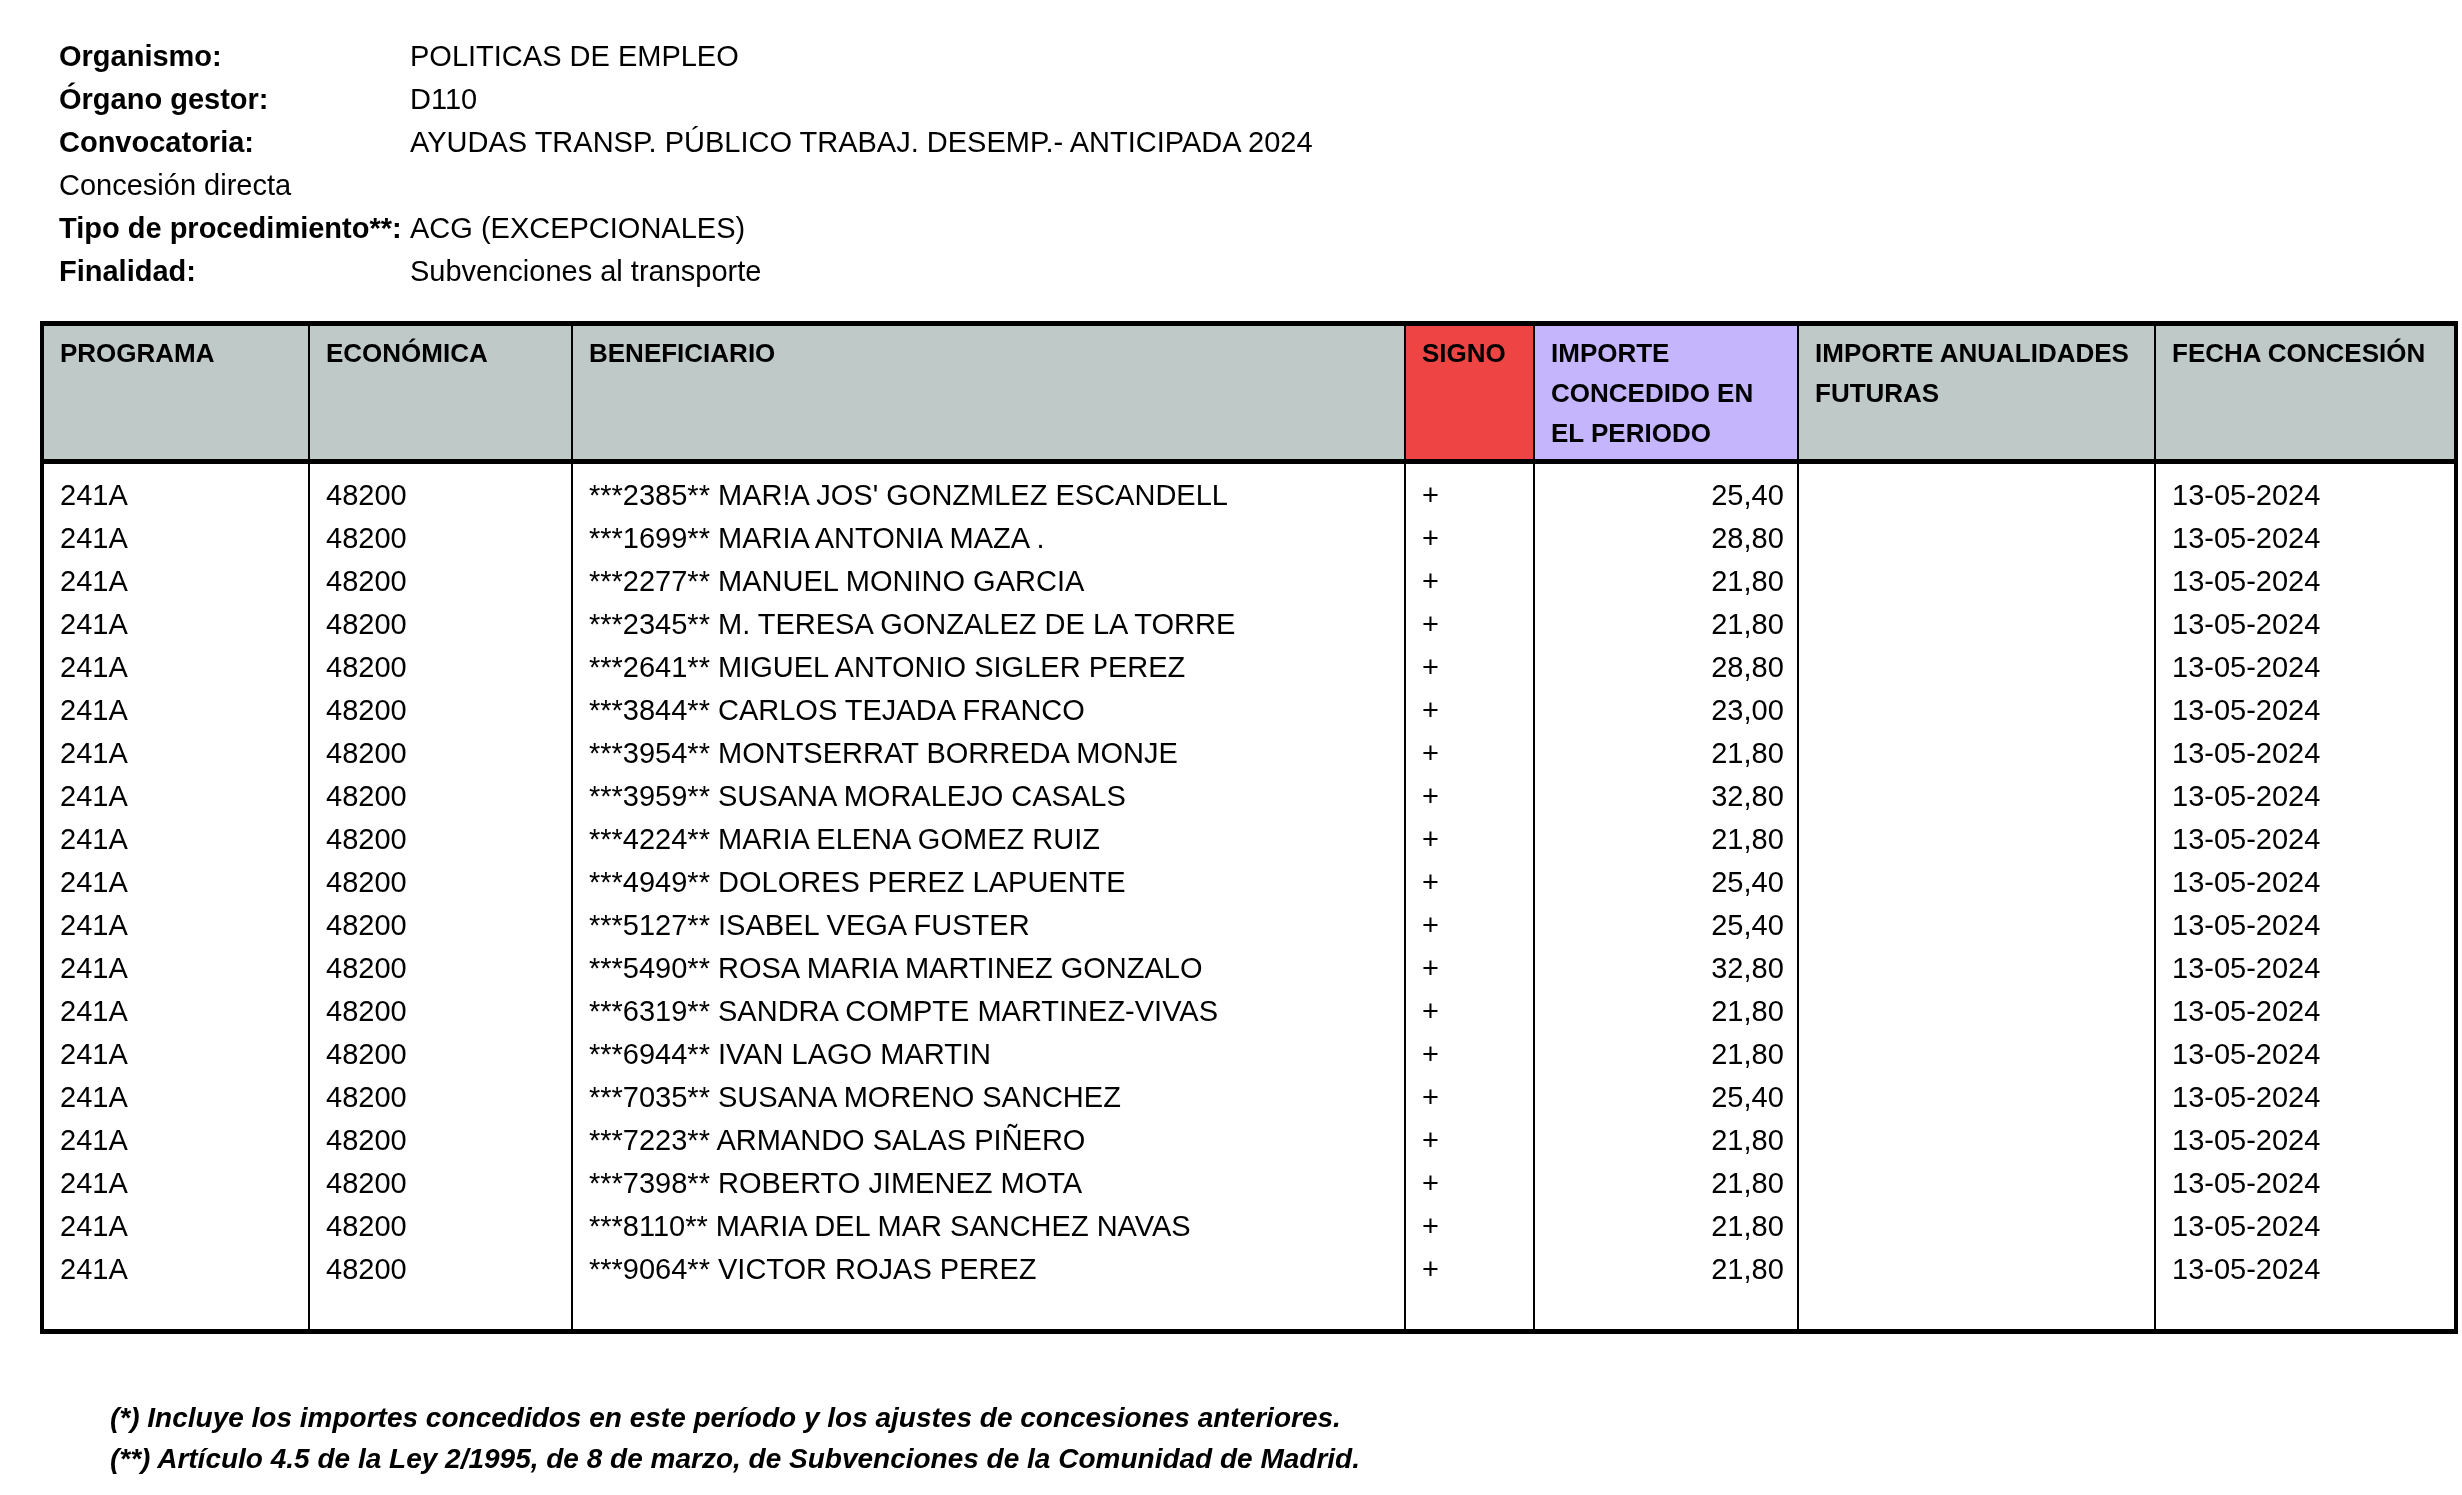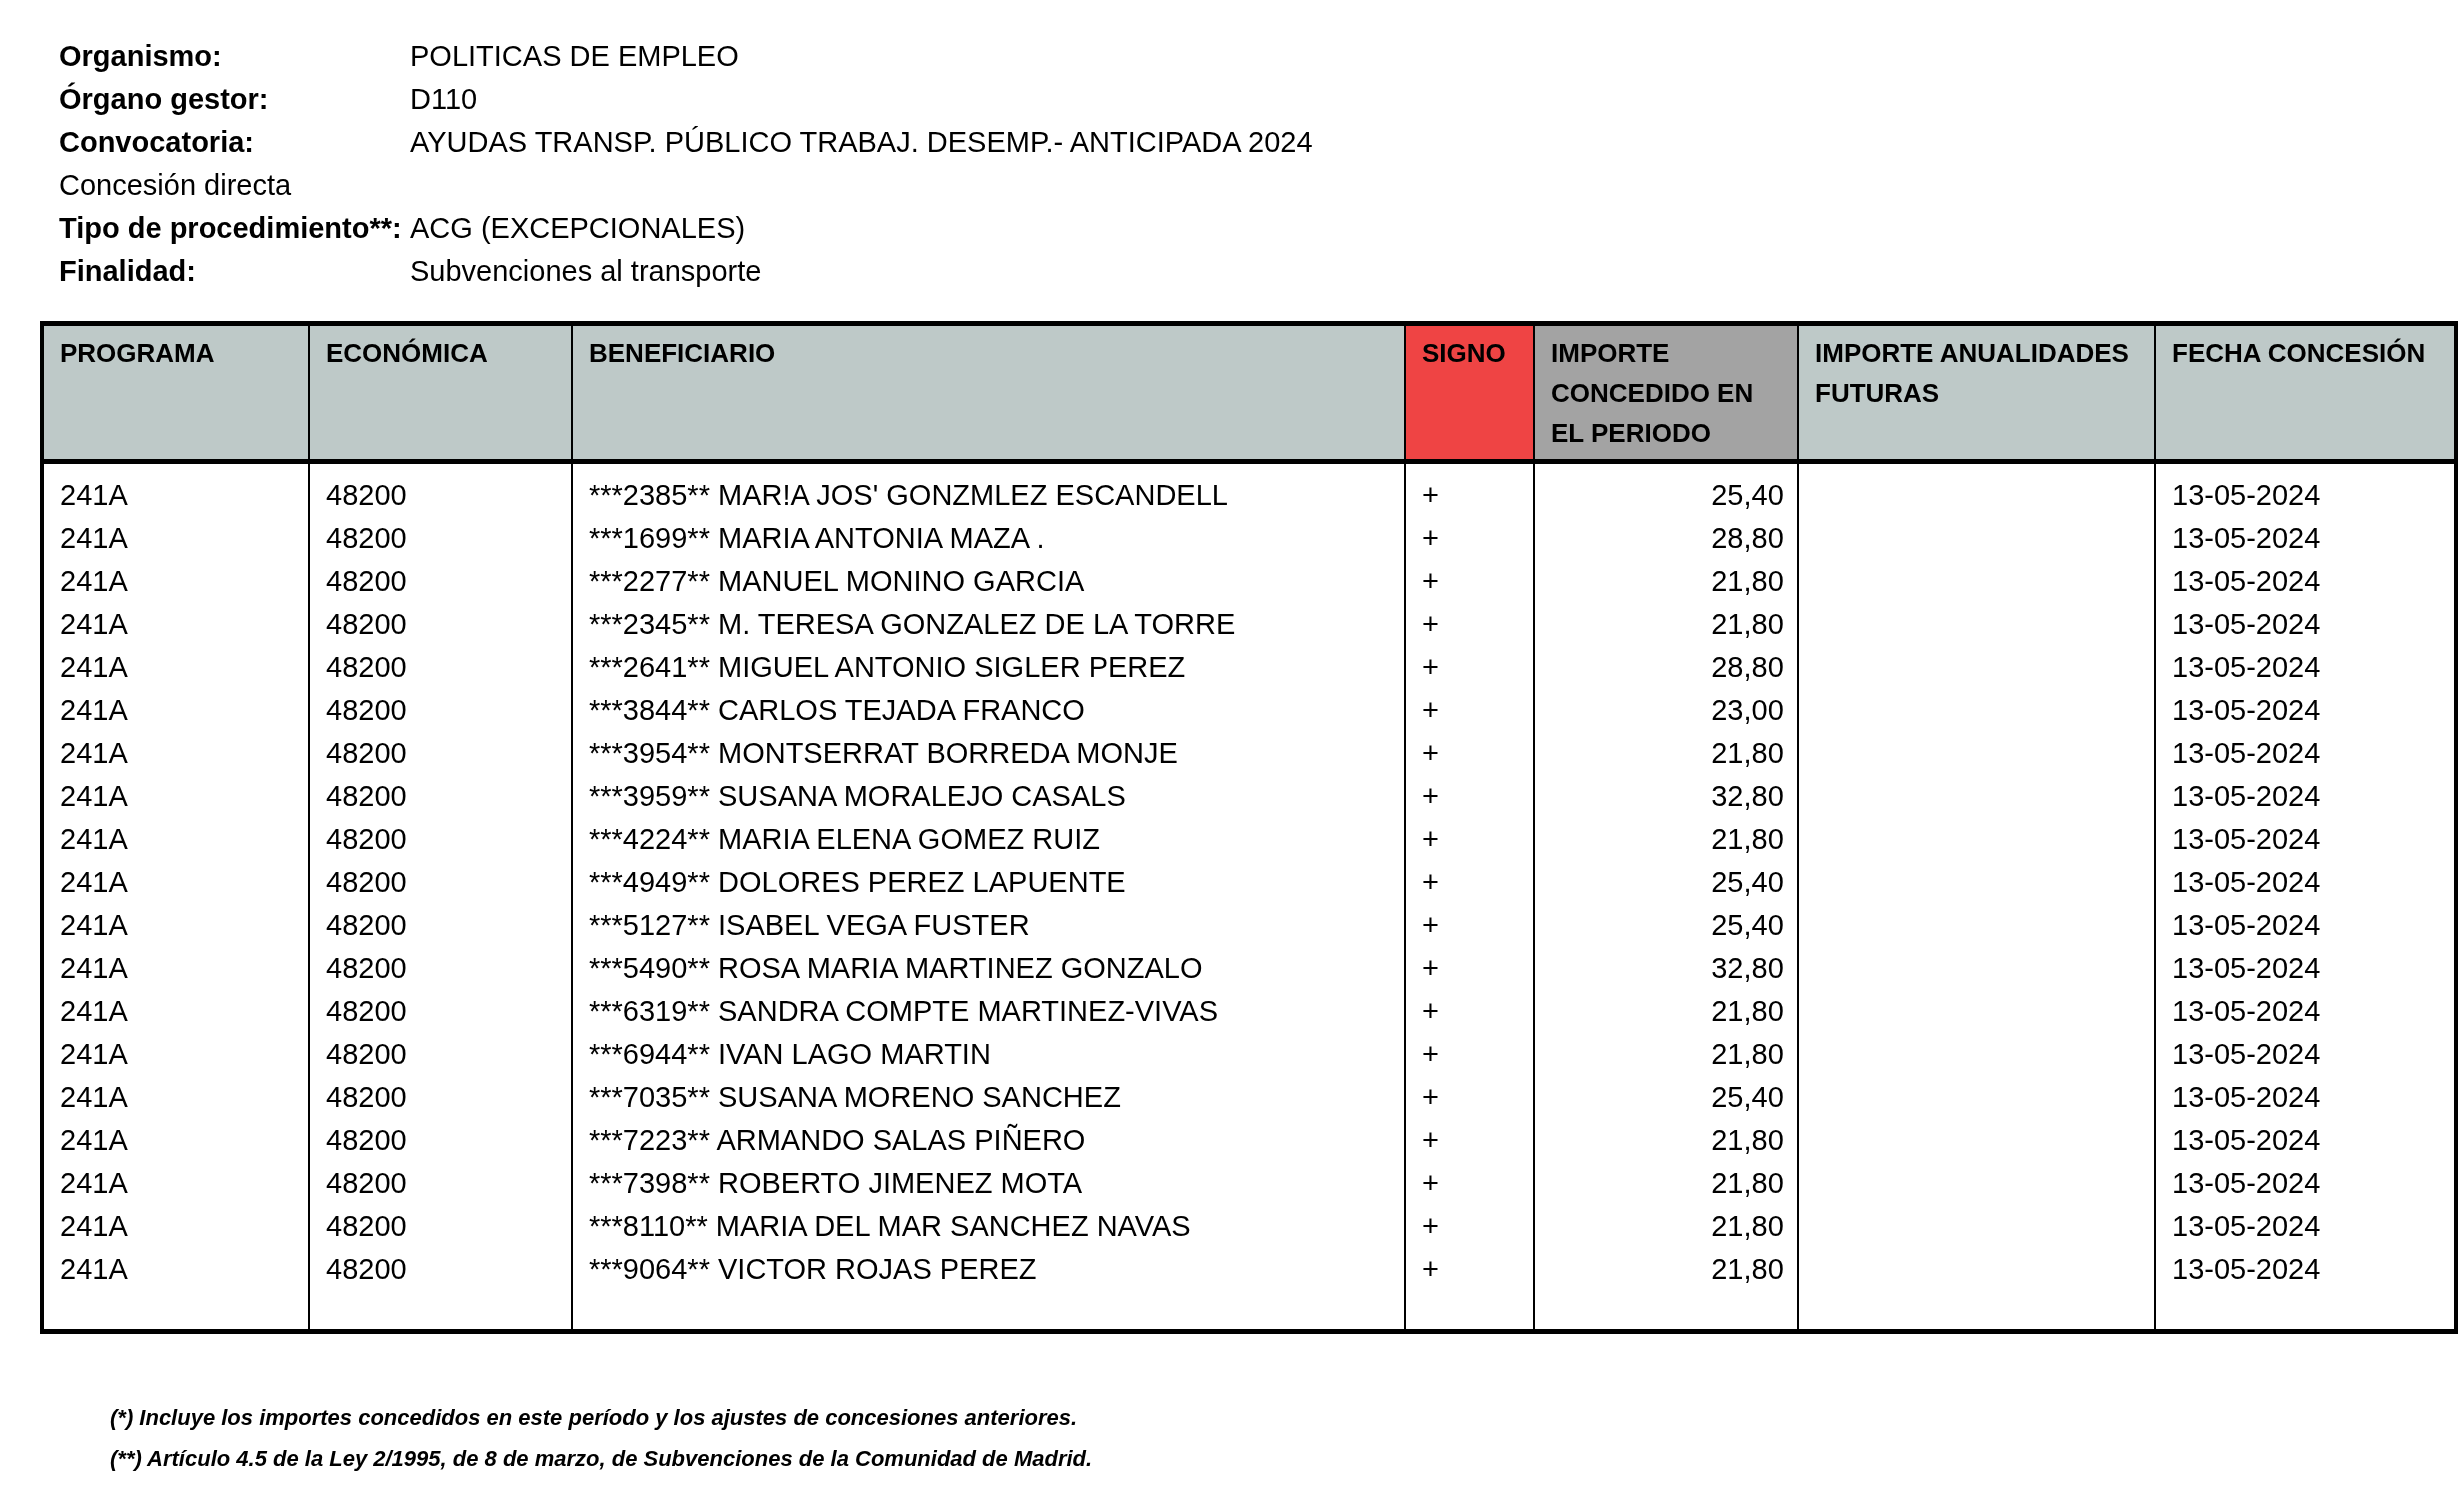--- a/index.html
+++ b/index.html
@@ -92,21 +92,21 @@
   }
   td.col-signo {
     padding-left: 14.7px;
   }
 
   
   .footnotes {
     position: absolute;
     left: 110px;
     top: 1397px;
-    font-size: 22px;
+    font-size: 28px;
     font-weight: bold;
     font-style: italic;
     line-height: 41px;
   }
 </style>
 </head>
 <body>
 
 <div class="page">
 
@@ -145,21 +145,21 @@
       <col style="width:264px">
       <col style="width:357px">
       <col style="width:301px">
     </colgroup>
     <thead>
       <tr>
         <th style="background: rgb(190, 201, 200);">PROGRAMA</th>
         <th style="background: rgb(190, 201, 200);">ECONÓMICA</th>
         <th style="background: rgb(190, 201, 200);">BENEFICIARIO</th>
         <th style="background: #ef4444;">SIGNO</th>
-        <th style="background: #a3a3a3;">IMPORTE CONCEDIDO EN EL PERIODO</th>
+        <th style="background: #c4b5fd;">IMPORTE CONCEDIDO EN EL PERIODO</th>
         <th style="background: rgb(190, 201, 200);">IMPORTE ANUALIDADES FUTURAS</th>
         <th style="background: rgb(190, 201, 200);">FECHA CONCESIÓN</th>
       </tr>
     </thead>
     <tbody id="table-body">
         <tr class="first-data-row">
           <td>241A</td>
           <td>48200</td>
           <td>***2385** MAR!A JOS' GONZMLEZ ESCANDELL</td>
           <td class="col-signo">+</td>

